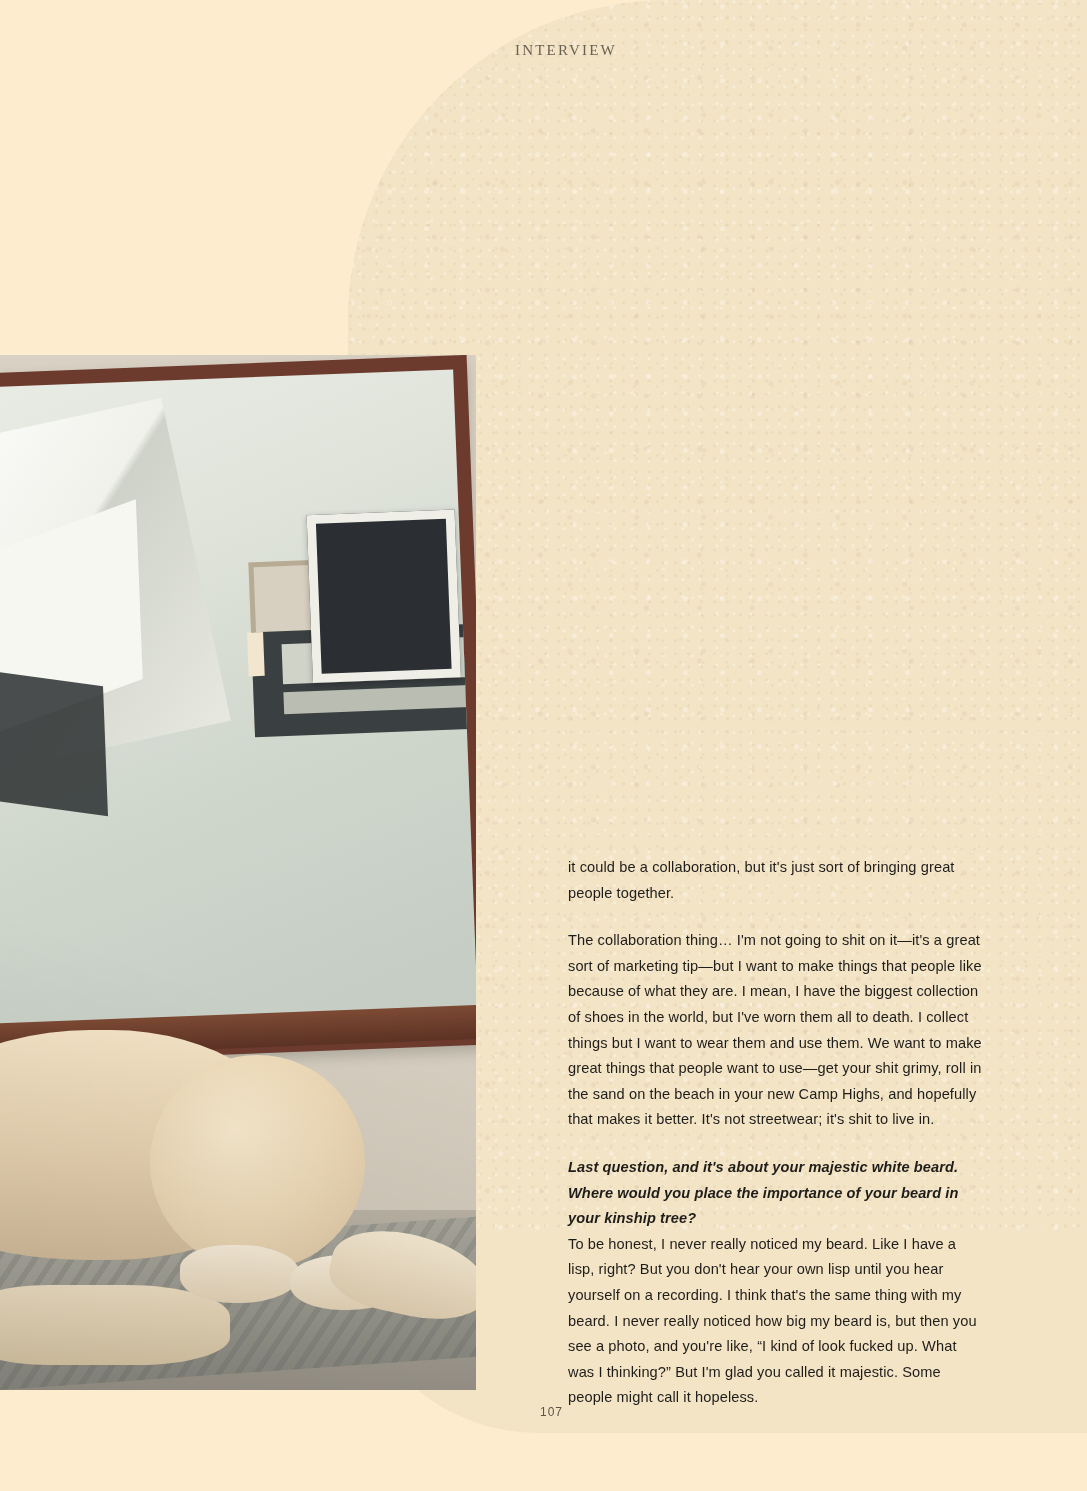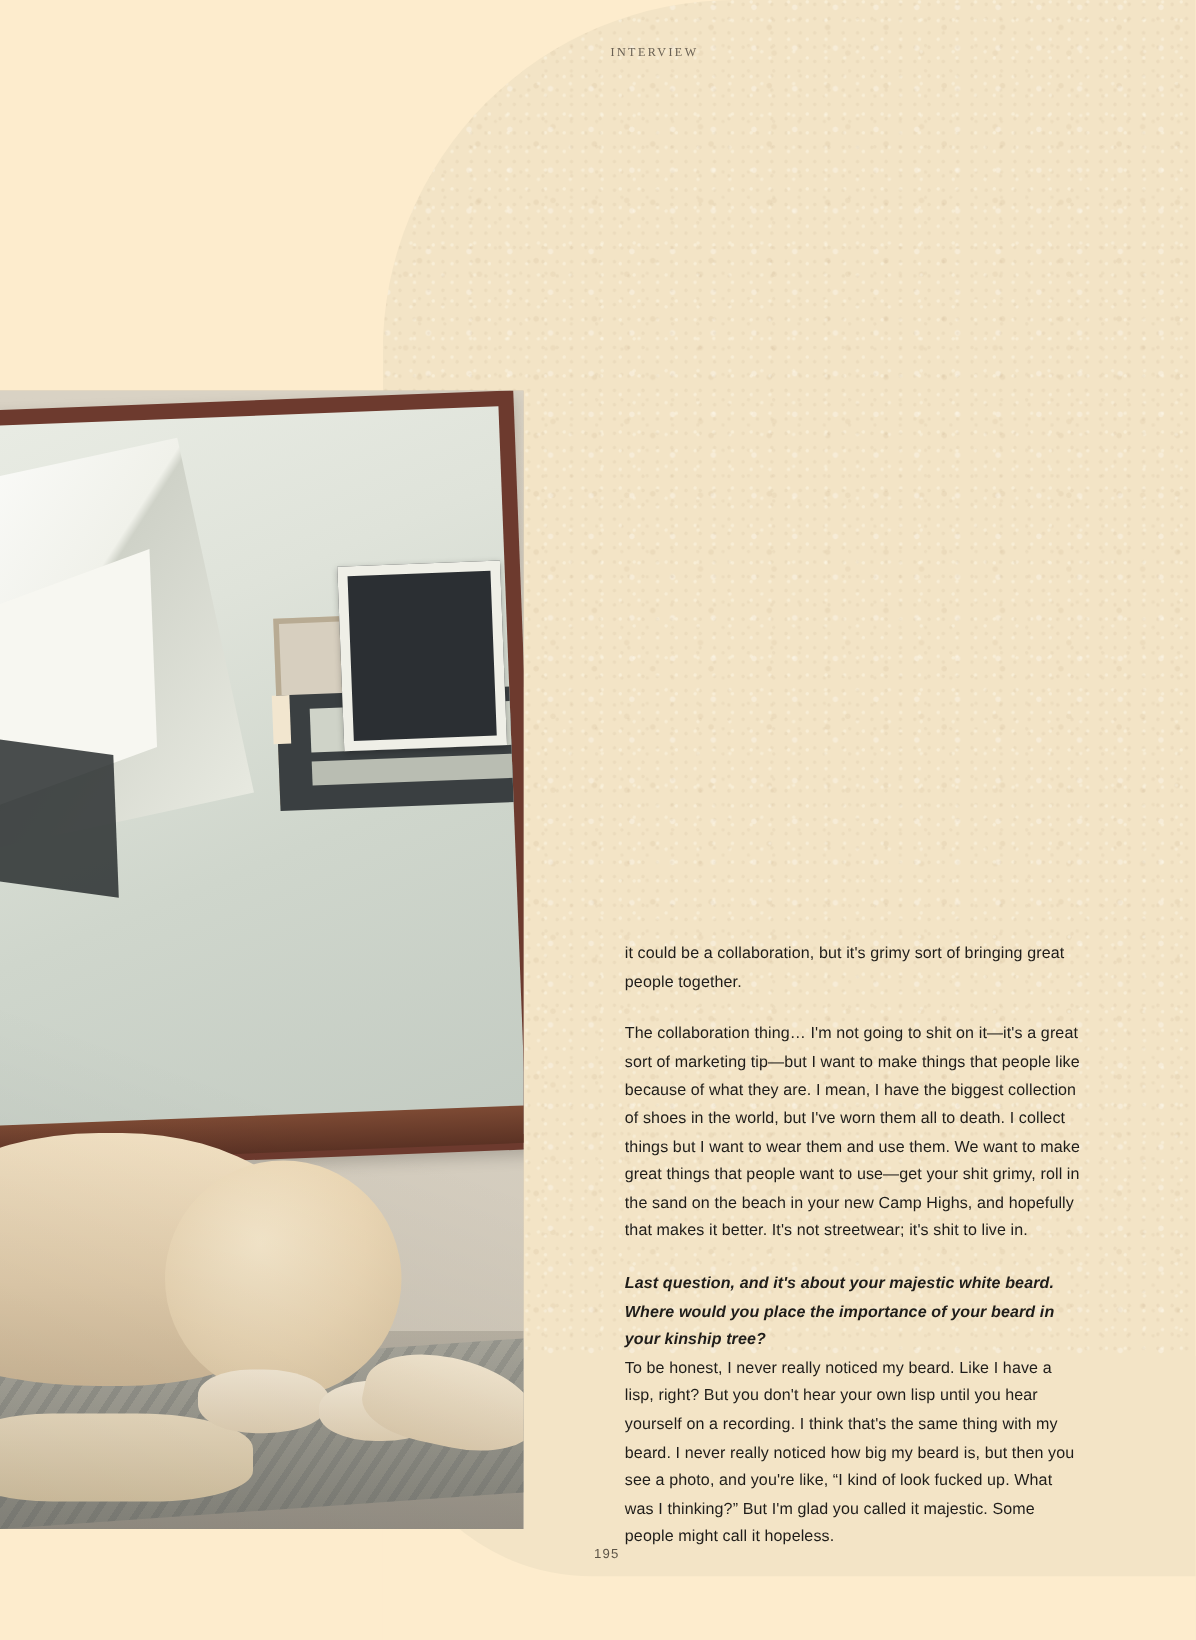--- a/index.html
+++ b/index.html
@@ -252,24 +252,23 @@
     background: linear-gradient(200deg, rgba(0,0,0,0) 60%, rgba(0,0,0,.10) 100%);
     pointer-events: none;
   }
 
   
   .running-head {
     position: absolute;
     left: 515px;
     top: 42px;
     font-family: "Liberation Serif", serif;
-    font-size: 11px;
+    font-size: 15px;
     letter-spacing: 2.2px;
     color: #6a6154;
-    margin-left: 40px;
   }
 
   .column {
     position: absolute;
     left: 568px;
     top: 855px;
     width: 418px;
     color: #1f1d1a;
     font-size: 14.6px;
     line-height: 25.6px;
@@ -329,19 +328,19 @@
     <div class="dog-paw1"></div>
     <div class="dog-paw2"></div>
     <div class="dog-tail"></div>
     <div class="photo-shadow"></div>
   </div>
 </div>
 
 <div class="running-head">INTERVIEW</div>
 
 <div class="column">
-  <p>it could be a collaboration, but it's grimy sort of bringing great people together.</p>
+  <p>it could be a collaboration, but it's just sort of bringing great people together.</p>
   <p>The collaboration thing… I'm not going to shit on it—it's a great sort of marketing tip—but I want to make things that people like because of what they are. I mean, I have the biggest collection of shoes in the world, but I've worn them all to death. I collect things but I want to wear them and use them. We want to make great things that people want to use—get your shit grimy, roll in the sand on the beach in your new Camp Highs, and hopefully that makes it better. It's not streetwear; it's shit to live in.</p>
   <p class="q">Last question, and it's about your majestic white beard. Where would you place the importance of your beard in your kinship tree?</p>
   <p>To be honest, I never really noticed my beard. Like I have a lisp, right? But you don't hear your own lisp until you hear yourself on a recording. I think that's the same thing with my beard. I never really noticed how big my beard is, but then you see a photo, and you're like, “I kind of look fucked up. What was I thinking?” But I'm glad you called it majestic. Some people might call it hopeless.</p>
 </div>
 
-<div class="folio">195</div>
+<div class="folio">107</div>
 
 </body></html>

